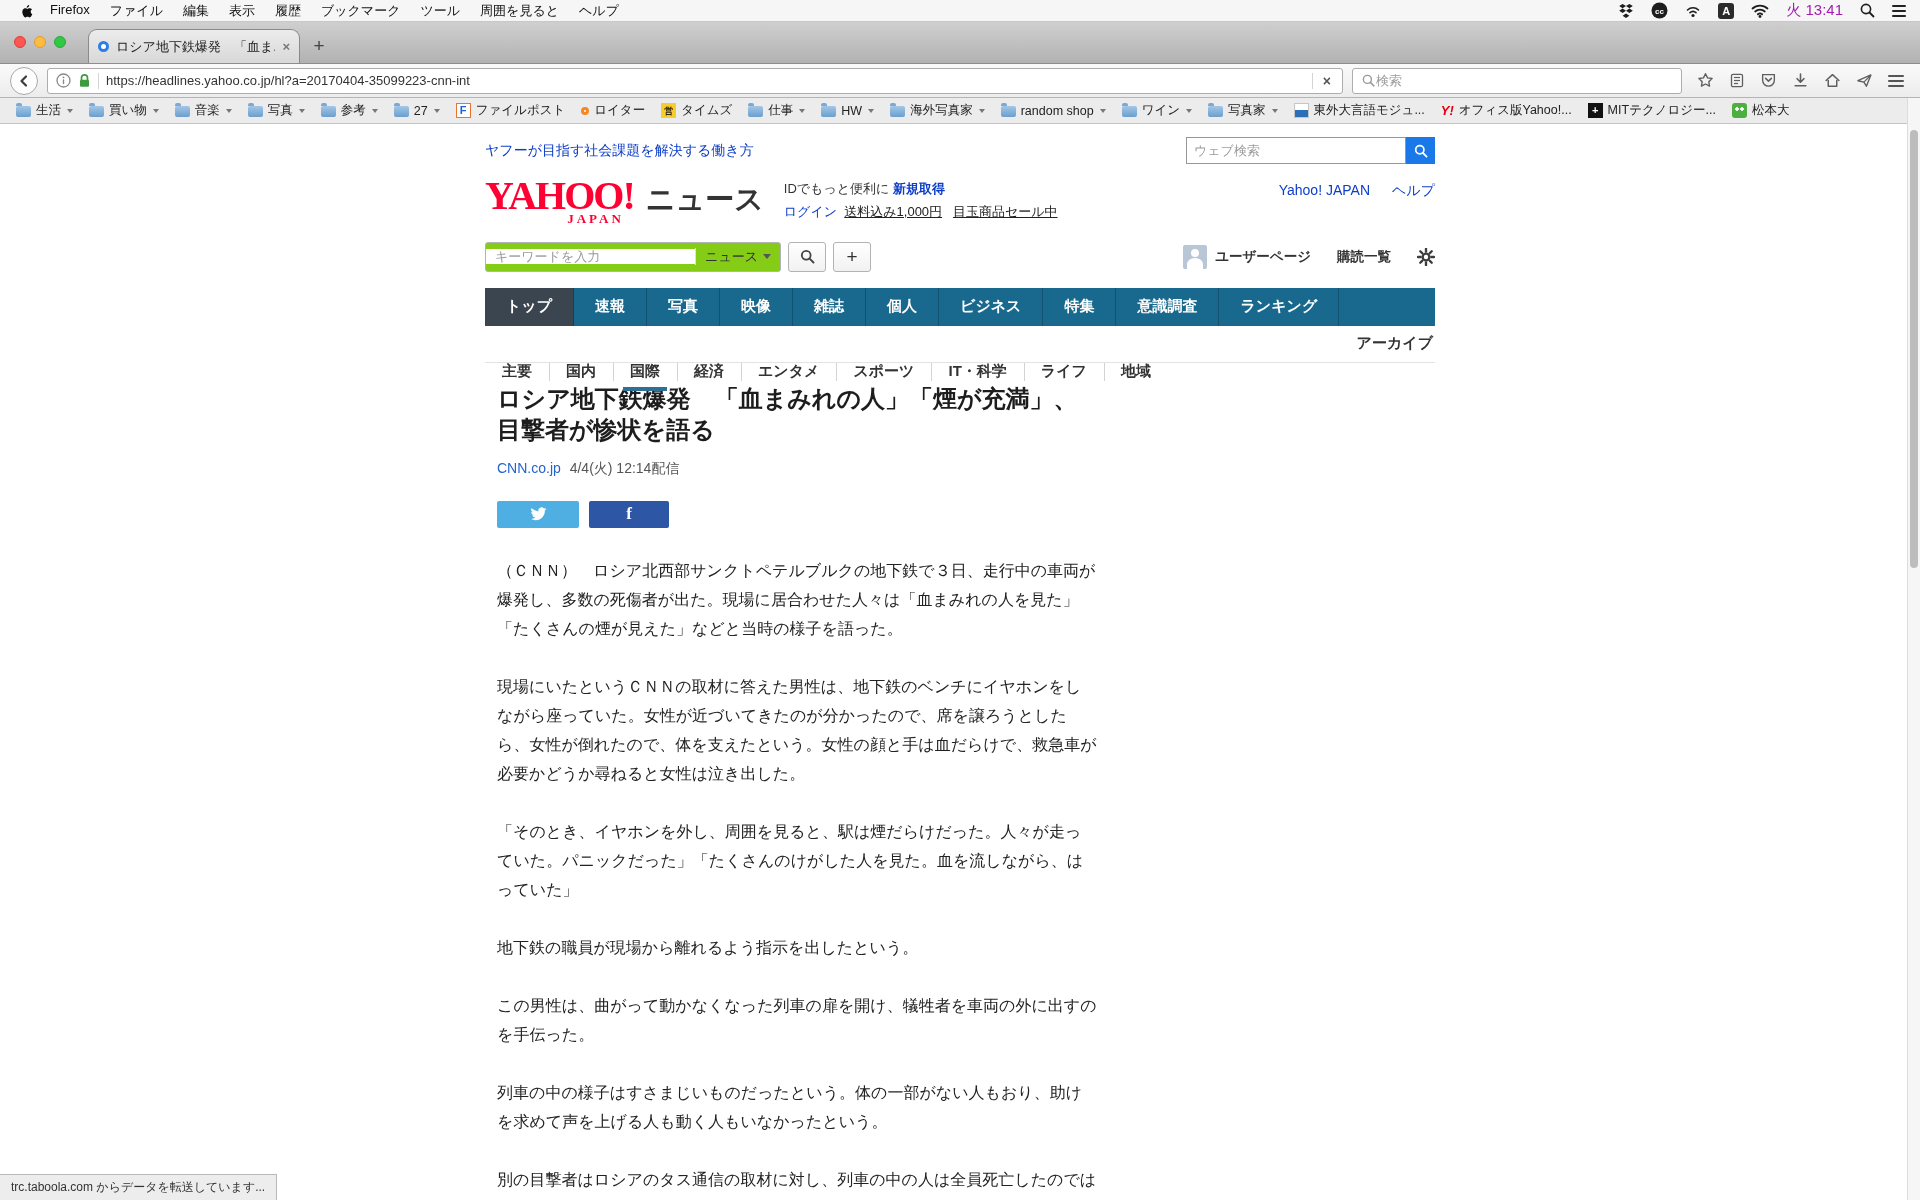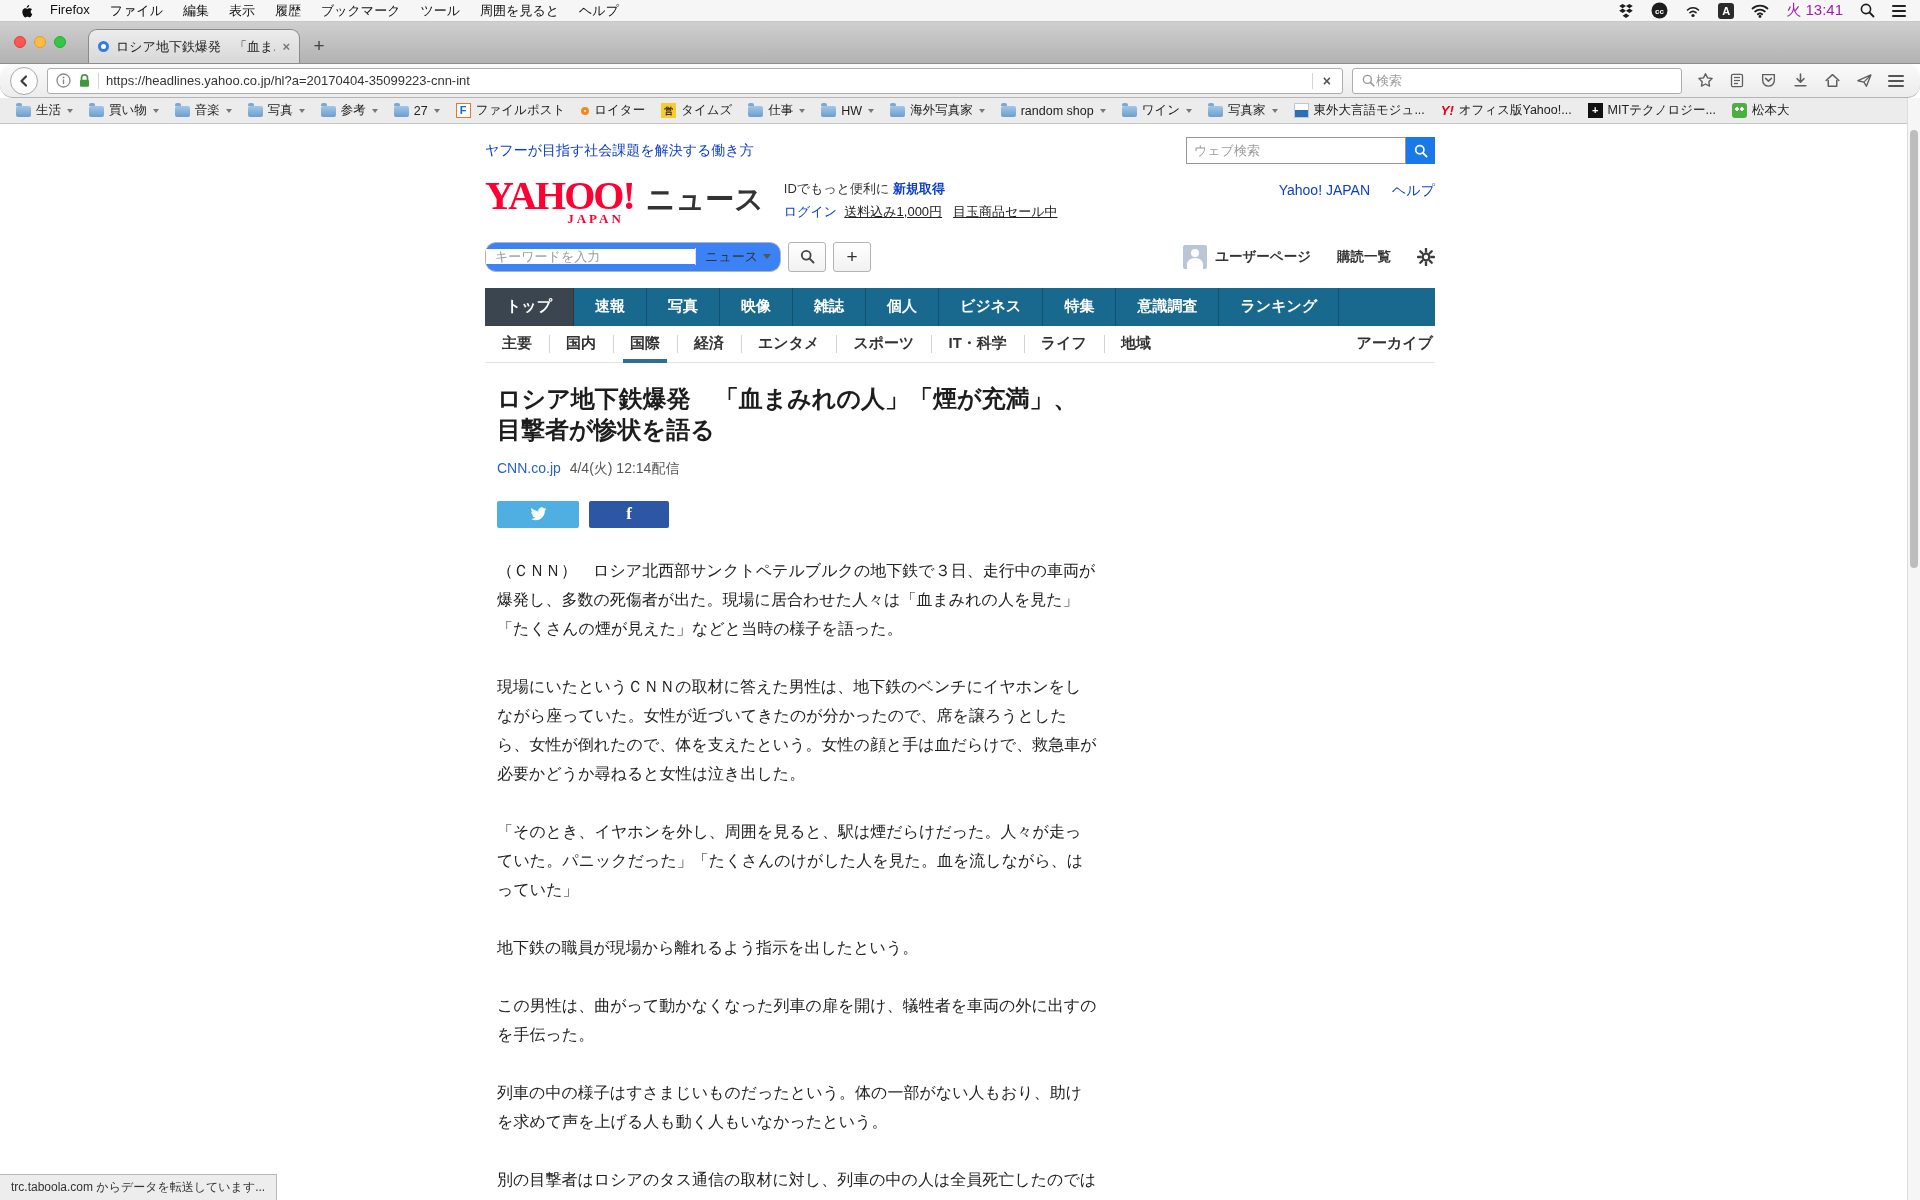--- a/index.html
+++ b/index.html
@@ -24,21 +24,21 @@
   .light.red{background:#fc5753;border:1px solid #df3e38;}
   .light.yellow{background:#fdbc40;border:1px solid #de9f34;}
   .light.green{background:#33c748;border:1px solid #27aa35;}
   .tab{margin-left:88px;width:212px;height:34px;background:linear-gradient(#ececec,#d8d8d8);border:1px solid #8a8a8a;border-bottom:none;border-radius:9px 9px 0 0;display:flex;align-items:center;gap:7px;padding:0 9px;font-size:13px;color:#222;}
   .tab .ttl{flex:1;white-space:nowrap;overflow:hidden;}
   .tab .close{color:#777;font-size:13px;font-weight:bold;}
   .favicon{width:11px;height:11px;border:3px solid #2f7de1;border-radius:50%;background:#fff;flex:none;}
   .newtab{width:30px;height:26px;margin:0 0 4px 4px;color:#444;font-size:19px;display:flex;align-items:center;justify-content:center;}
 
   
-  .navbar{height:34px;background:linear-gradient(#fafafa,#ececec);border-bottom:1px solid #b4b4b4;display:flex;align-items:center;padding:16px 10px;gap:9px;border-radius:13px;}
+  .navbar{height:34px;background:linear-gradient(#fafafa,#ececec);border-bottom:1px solid #b4b4b4;display:flex;align-items:center;padding:16px 10px;gap:9px;}
   .backbtn{width:28px;height:28px;border-radius:50%;background:#fdfdfd;border:1px solid #a8a8a8;display:flex;align-items:center;justify-content:center;flex:none;}
   .urlfield{flex:1;height:26px;background:#fff;border:1px solid #adadad;border-radius:3px;display:flex;align-items:center;padding:0 8px;gap:7px;font-size:13px;color:#333;}
   .urlfield .url{flex:1;white-space:nowrap;overflow:hidden;}
   .vdiv{width:1px;height:16px;background:#d4d4d4;}
   .stopx{color:#555;font-size:14px;font-weight:bold;padding:0 3px;}
   .searchfield{width:330px;height:26px;background:#fff;border:1px solid #adadad;border-radius:3px;display:flex;align-items:center;padding:0 9px;gap:1px;font-size:13px;color:#9a9a9a;}
   .nav-icons{display:flex;align-items:center;gap:15px;margin:0 6px;}
   .hamb{display:flex;flex-direction:column;gap:3px;}
   .hamb i{display:block;width:16px;height:2px;background:#555;border-radius:1px;}
 
@@ -81,38 +81,38 @@
   .service{font-size:29px;font-weight:bold;color:#333;line-height:30px;}
   .id-block{margin-left:20px;font-size:13px;color:#333;line-height:1.75;}
   .id-block a{text-decoration:none;}
   .lnk-blue{color:#0d3ec7;}
   .lnk-blue-b{color:#0d3ec7;font-weight:bold;}
   .lnk-dark{color:#222;text-decoration:underline !important;}
   .header-links{margin-left:auto;font-size:14px;display:flex;gap:22px;padding-top:4px;}
   .header-links span{color:#0d3ec7;}
 
   .search-row{display:flex;align-items:center;margin-top:18px;}
-  .kw-box{width:296px;height:30px;border:1px solid #b3b3b3;border-radius:11px;display:flex;align-items:center;background:#3b82f6;}
+  .kw-box{width:296px;height:30px;border:1px solid #b3b3b3;border-radius:3px;display:flex;align-items:center;background:#84cc16;}
   .kw-input{flex:1;border:none;outline:none;padding:0 9px;font-size:13px;color:#333;min-width:0;}
   .kw-input::placeholder{color:#9a9a9a;}
   .kw-cat{display:flex;align-items:center;gap:5px;padding:0 9px;border-left:1px solid #e0e0e0;font-size:13px;color:#333;height:62%;}
   .kw-caret{width:0;height:0;border-left:4px solid transparent;border-right:4px solid transparent;border-top:5px solid #555;}
   .sq-btn{width:38px;height:30px;border:1px solid #b3b3b3;border-radius:3px;margin-left:7px;display:flex;align-items:center;justify-content:center;background:linear-gradient(#ffffff,#f1f1f1);font-size:19px;color:#333;}
   .user-cluster{margin-left:auto;display:flex;align-items:center;gap:26px;font-size:13.5px;font-weight:bold;color:#333;}
   .user-item{display:flex;align-items:center;gap:8px;}
   .avatar{width:24px;height:24px;background:#b9c6d5;border-radius:2px;position:relative;overflow:hidden;}
   .avatar::before{content:'';position:absolute;top:4px;left:8px;width:8px;height:8px;background:#fff;border-radius:50%;}
   .avatar::after{content:'';position:absolute;top:13px;left:4px;width:16px;height:12px;background:#fff;border-radius:50% 50% 0 0;}
 
   .nav-tabs{display:flex;background:#19698e;margin-top:16px;height:38px;color:#fff;font-size:15px;font-weight:bold;}
   .nav-tab{display:flex;align-items:center;padding:13px 21px;border-right:1px solid rgba(0,0,0,0.22);}
   .nav-tab.active{background:#3a4550;}
 
   .sub-nav{display:flex;align-items:center;height:37px;border-bottom:1px solid #e3e3e3;font-size:15px;font-weight:bold;color:#333;}
-  .sub-item{padding:0 17px;position:relative;height:100%;display:flex;align-items:center;}
+  .sub-item{padding:0 17px;position:relative;height:100%;display:flex;align-items:center;margin-top:28px;}
   .sub-item + .sub-item::before{content:'';position:absolute;left:0;top:9px;bottom:9px;width:1px;background:#d3d3d3;}
   .sub-item.active::after{content:'';position:absolute;left:10px;right:10px;bottom:-1px;height:4px;background:#2e6f94;}
   .archive{margin-left:auto;padding-right:2px;}
 
   .article{width:612px;margin-top:20px;padding-left:12px;}
   .article h1{font-size:24px;line-height:31px;color:#1d1d1d;font-weight:bold;}
   .byline{margin-top:15px;font-size:14px;}
   .byline .src{color:#2563c9;}
   .byline .date{color:#555;margin-left:5px;}
   .share{display:flex;gap:10px;margin-top:23px;}

